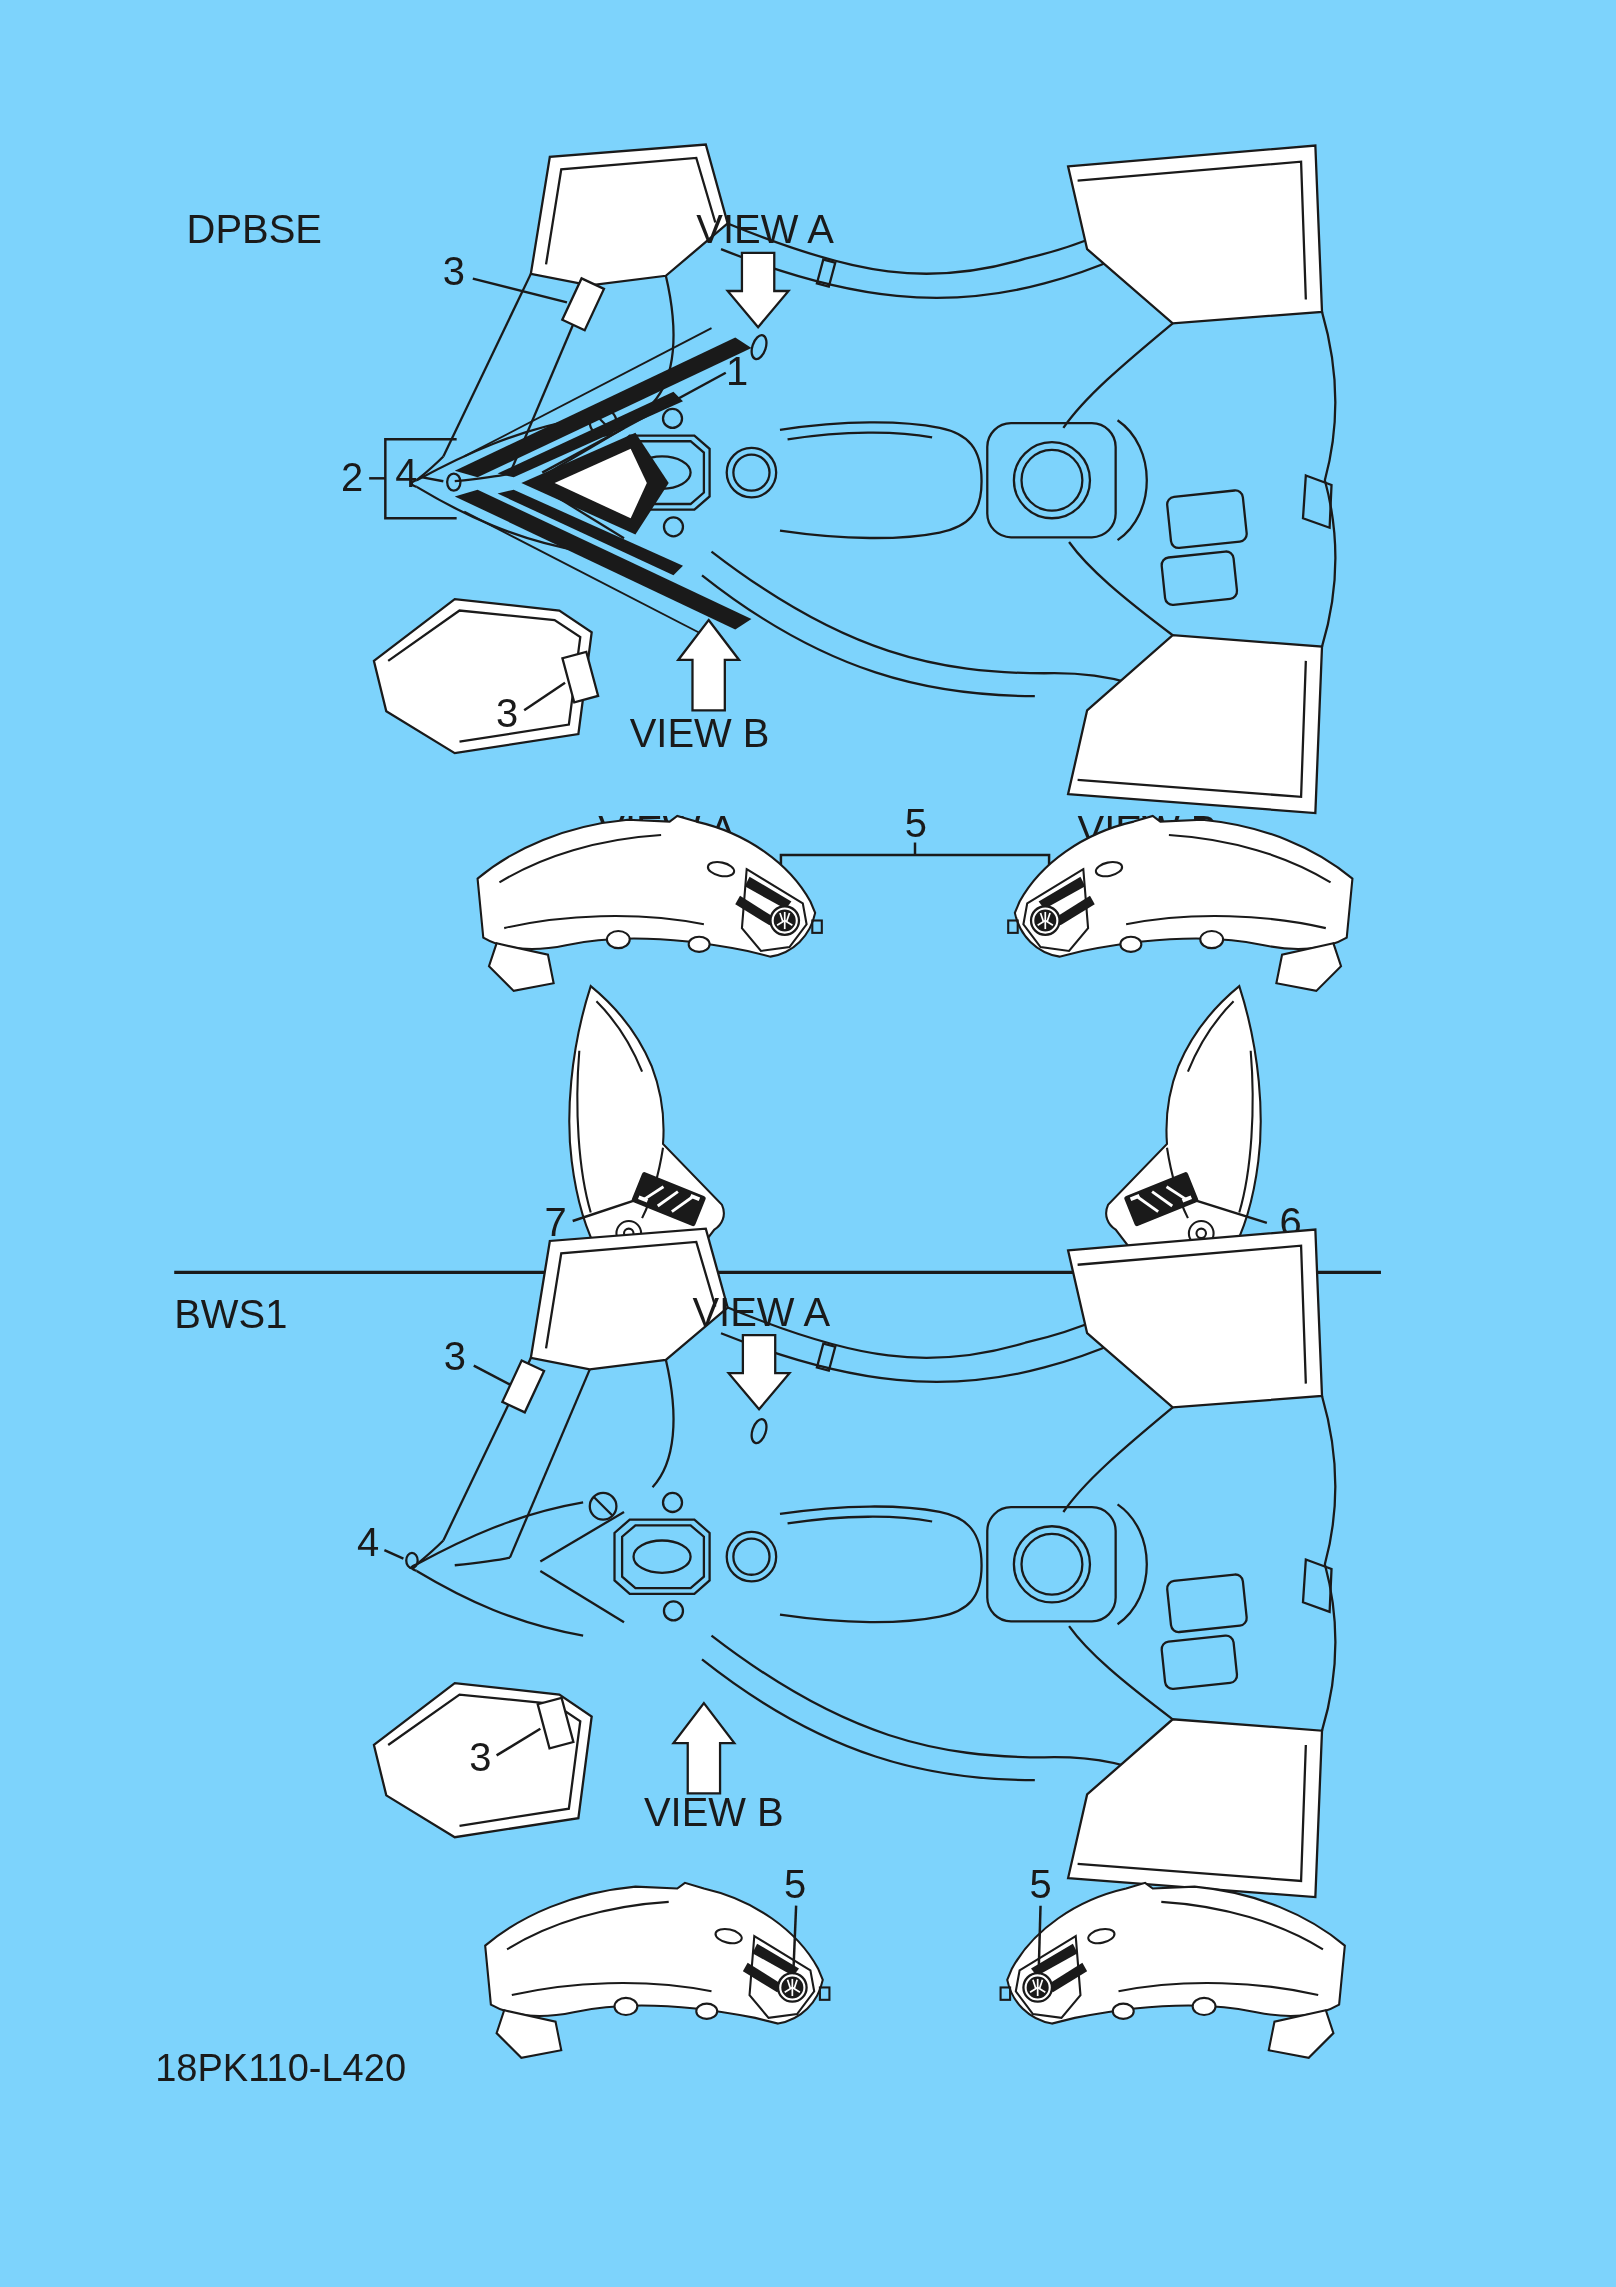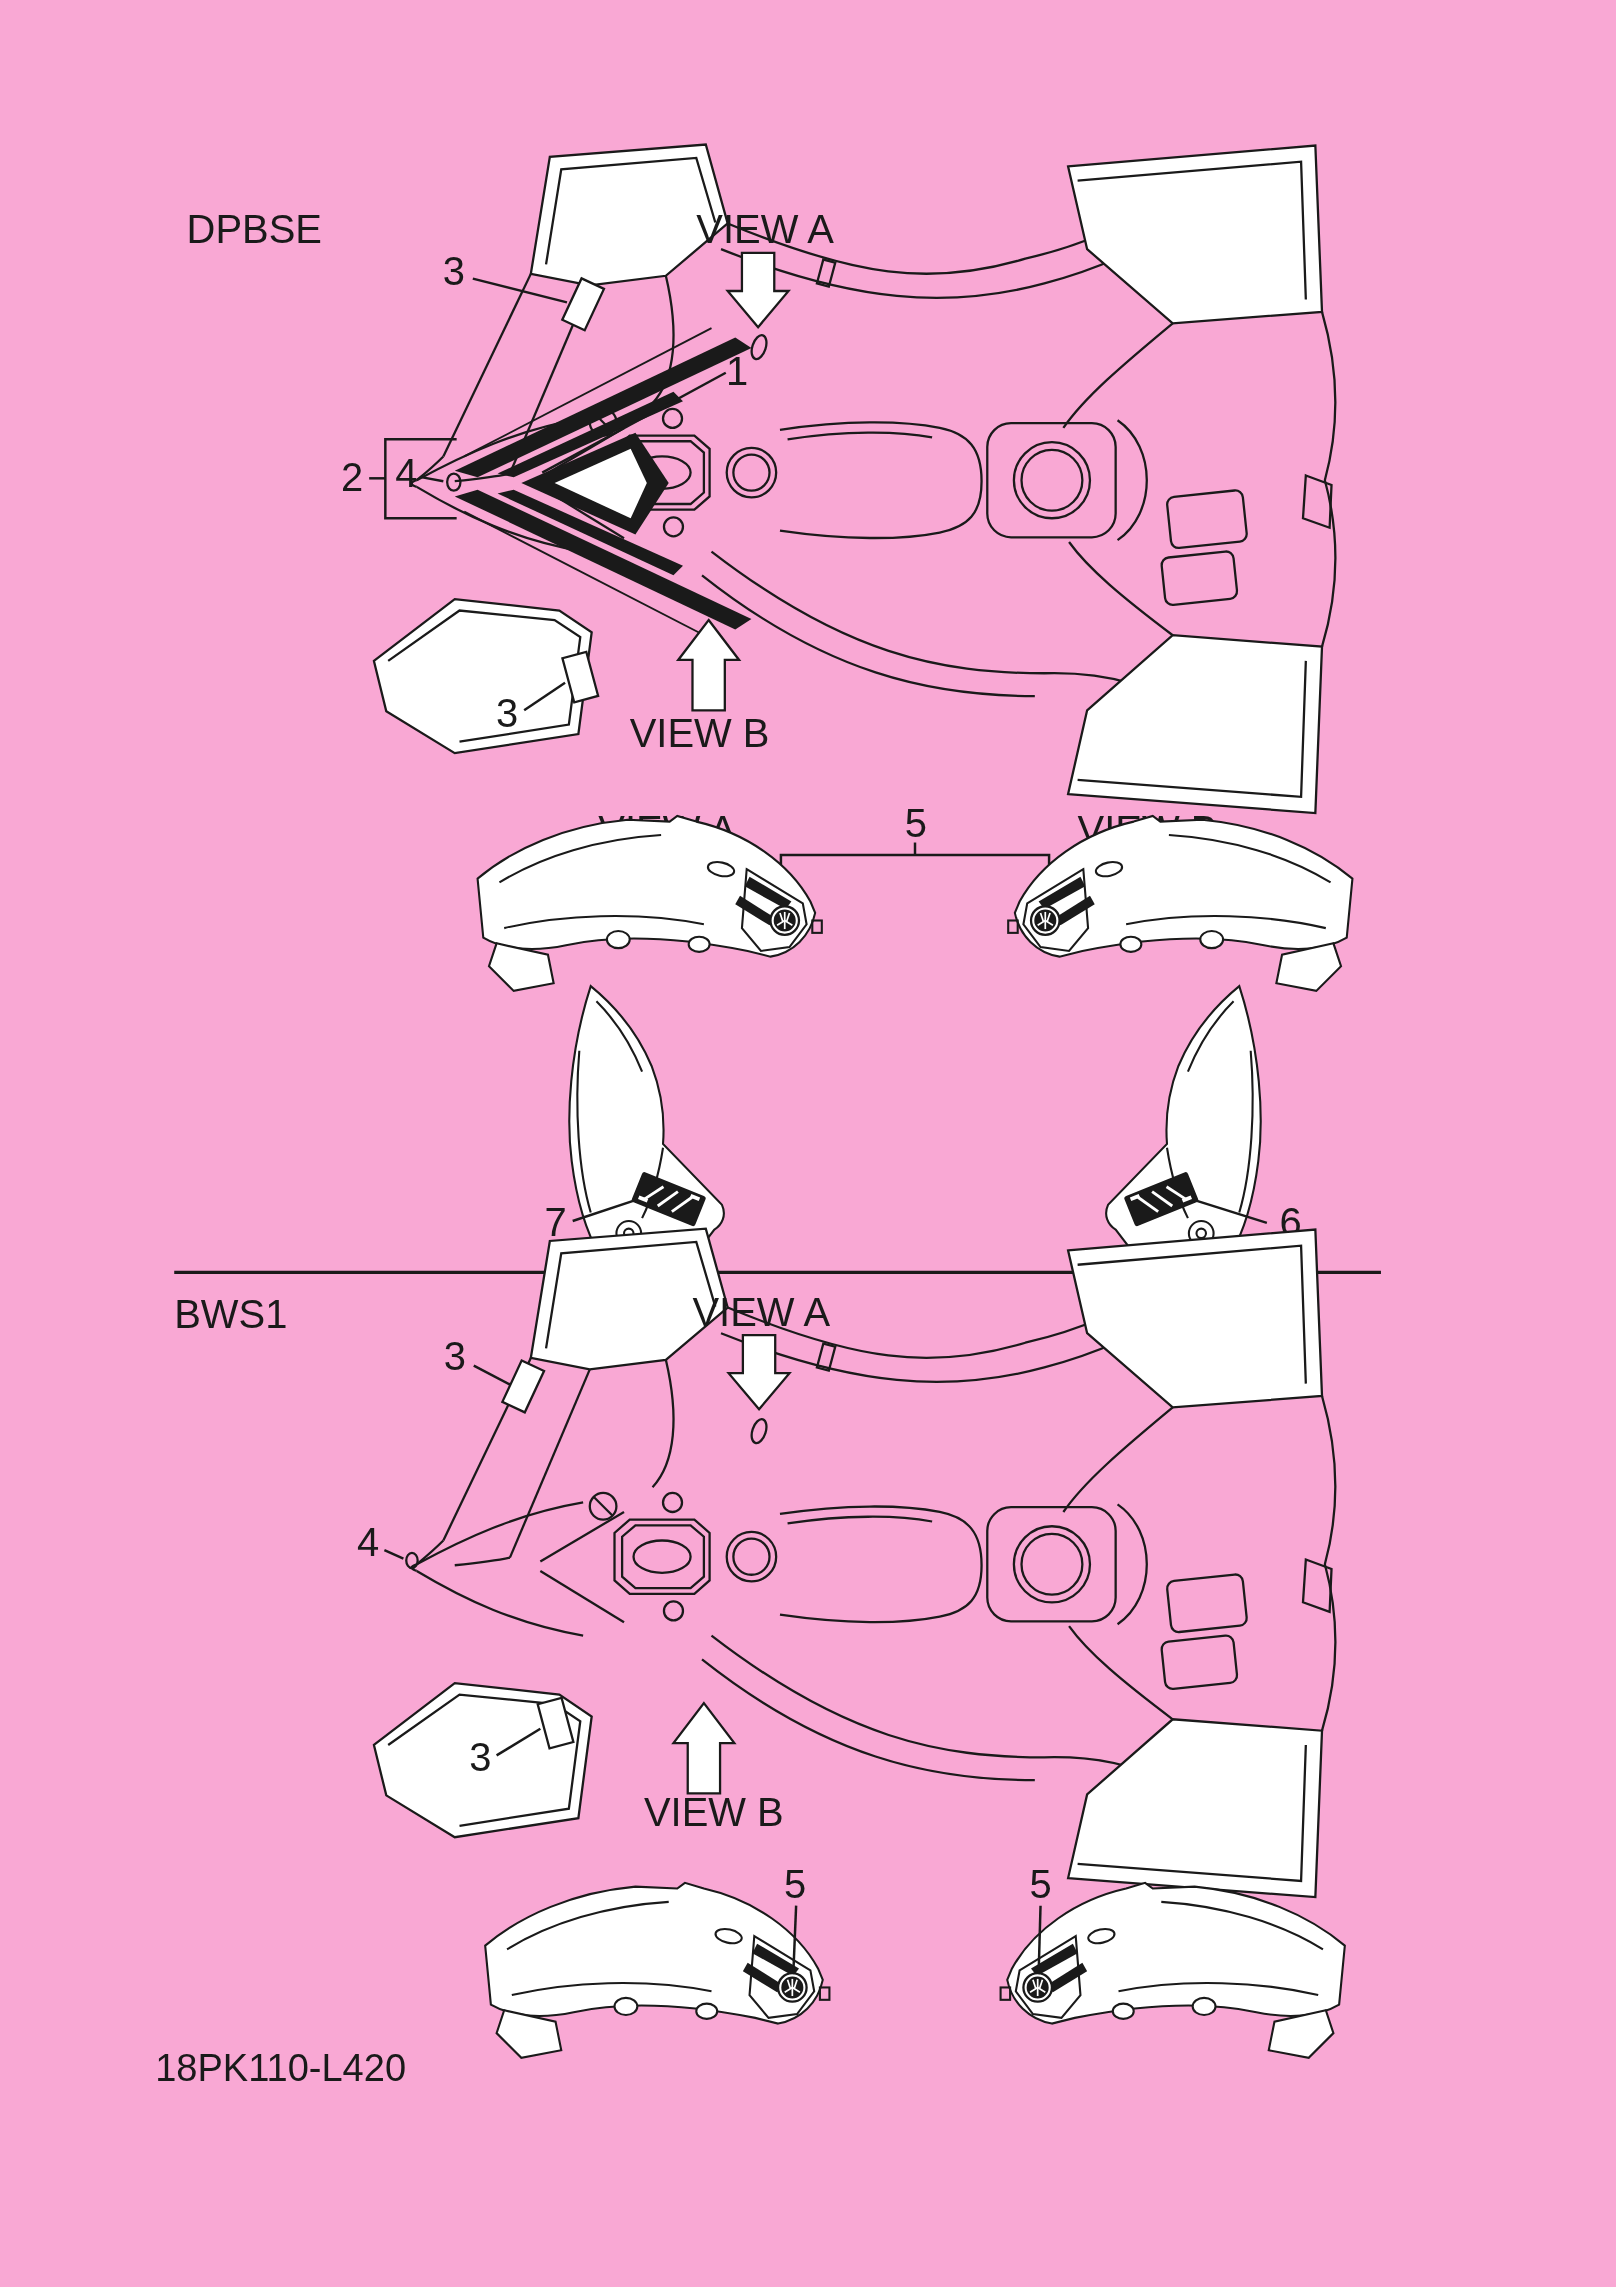--- a/index.html
+++ b/index.html
@@ -1,16 +1,16 @@
 <!DOCTYPE html>
 <html style="font-size:15px"><head>
 <meta charset="utf-8">
 <style>
   html,body{margin:0;padding:0;background:#ffffff;}
-  .page{position:relative;width:1617px;height:2287px;background:#f9a8d4;overflow:hidden;}
+  .page{position:relative;width:1617px;height:2287px;background:#7dd3fc;overflow:hidden;}
   svg{display:block;}
   text{font-family:"Liberation Sans", sans-serif; fill:#1a1a1a;}
   .lbl{font-size:42px;}
   .lbl-big{font-size:42px;}
   .num{font-size:42px;}
   .code{font-size:40px;}
   .ln{stroke:#1a1a1a;fill:none;}
 </style>
 </head>
 <body>

